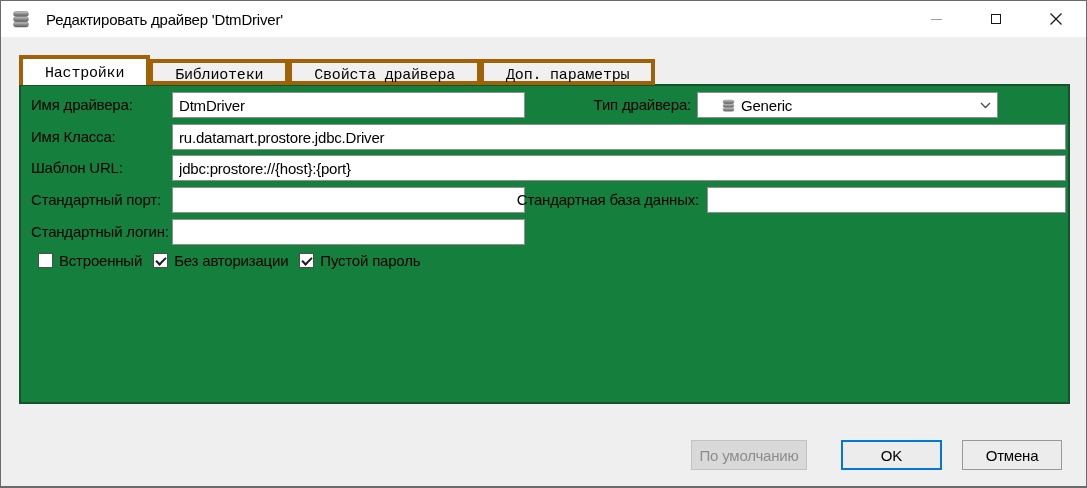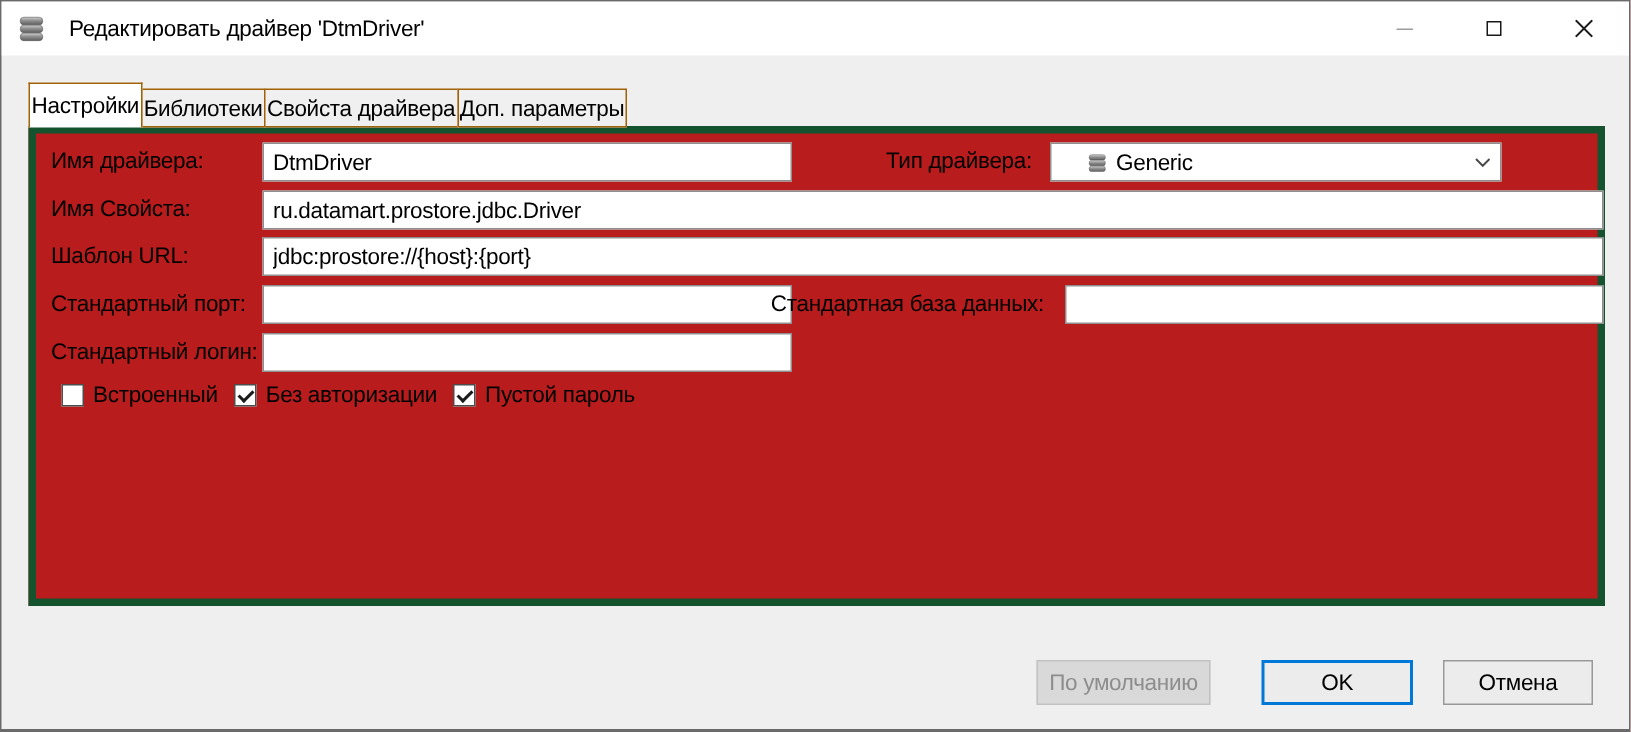--- a/index.html
+++ b/index.html
@@ -18,27 +18,27 @@
   .titlebar { position:absolute; top:0; left:0; right:0; height:36px; background:#ffffff; display:flex; align-items:center; }
   .title-icon { margin-left:11px; width:18px; height:18px; flex:0 0 auto; }
   .title-text { margin-left:16px; white-space:nowrap; }
   .win-controls { margin-left:auto; display:flex; height:100%; }
   .win-btn { width:60px; height:100%; display:flex; align-items:center; justify-content:center; cursor:default; }
   .glyph-min { width:11px; height:1px; background:#9c9c9c; display:block; }
   .glyph-max { width:10px; height:10px; border:1px solid #191919; display:block; }
 
   
   .tabs { position:absolute; left:18px; top:54px; height:30px; display:flex; align-items:flex-end; z-index:2; }
-  .tab { height:26px; line-height:25px; padding:0 1px; background:#f0f0f0;
-         border:1px solid #a16207; margin-right:-1px; white-space:nowrap; cursor:default; }
+  .tab { height:26px; line-height:25px; padding:0 22px; background:#f0f0f0;
+         border:4px solid #a16207; margin-right:-1px; white-space:nowrap; cursor:default;font-family:Liberation Mono, monospace; }
   .tab[data-active="true"] { height:30px; line-height:29px; background:#ffffff; border-bottom:0; z-index:3; position:relative; }
 
   
   .panel { position:absolute; left:18px; top:83px; width:1051px; height:320px;
-           background:#b91c1c; border:5px solid #14532d; z-index:1; }
+           background:#15803d; border:2px solid #14532d; z-index:1; }
   .lbl { position:absolute; height:26px; line-height:26px; white-space:nowrap; }
   .txt { position:absolute; height:26px; border:1px solid #8f8f8f; background:#fff;
          font:inherit; letter-spacing:-0.2px; padding:12px 6px; color:#000; }
 
   .combo { position:absolute; height:26px; border:1px solid #8f8f8f; background:#fff;
            display:flex; align-items:center; padding-left:5px; cursor:default; }
   .combo-label { margin-left:6px; white-space:nowrap; }
   .chev { margin-left:auto; width:24px; display:flex; align-items:center; justify-content:center; }
 
   
@@ -112,21 +112,21 @@
         <rect x="1.5" y="12.1" width="15" height="5" rx="2.4" fill="url(#dg1)" stroke="#555" stroke-width="0.4"></rect>
       </svg>
       <span class="combo-label">Generic</span>
       <span class="chev">
         <svg width="11" height="7" viewBox="0 0 11 7">
           <polyline points="1,1 5.5,5.5 10,1" fill="none" stroke="#4a4a4a" stroke-width="1.3"></polyline>
         </svg>
       </span>
     </div>
 
-    <label class="lbl" style="left:10px; top:38px;">Имя Свойста:</label>
+    <label class="lbl" style="left:10px; top:38px;">Имя Класса:</label>
     <input class="txt" style="left: 151px; top: 38px; width: 894px;" value="ru.datamart.prostore.jdbc.Driver">
 
     <label class="lbl" style="left:10px; top:69px;">Шаблон URL:</label>
     <input class="txt" style="left: 151px; top: 69px; width: 894px;" value="jdbc:prostore://{host}:{port}">
 
     <label class="lbl" style="left:10px; top:101px;">Стандартный порт:</label>
     <input class="txt" style="left: 151px; top: 101px; width: 353px;" value="">
 
     <label class="lbl" style="right:369px; top:101px;">Стандартная база данных:</label>
     <input class="txt" style="left: 686px; top: 101px; width: 359px;" value="">

